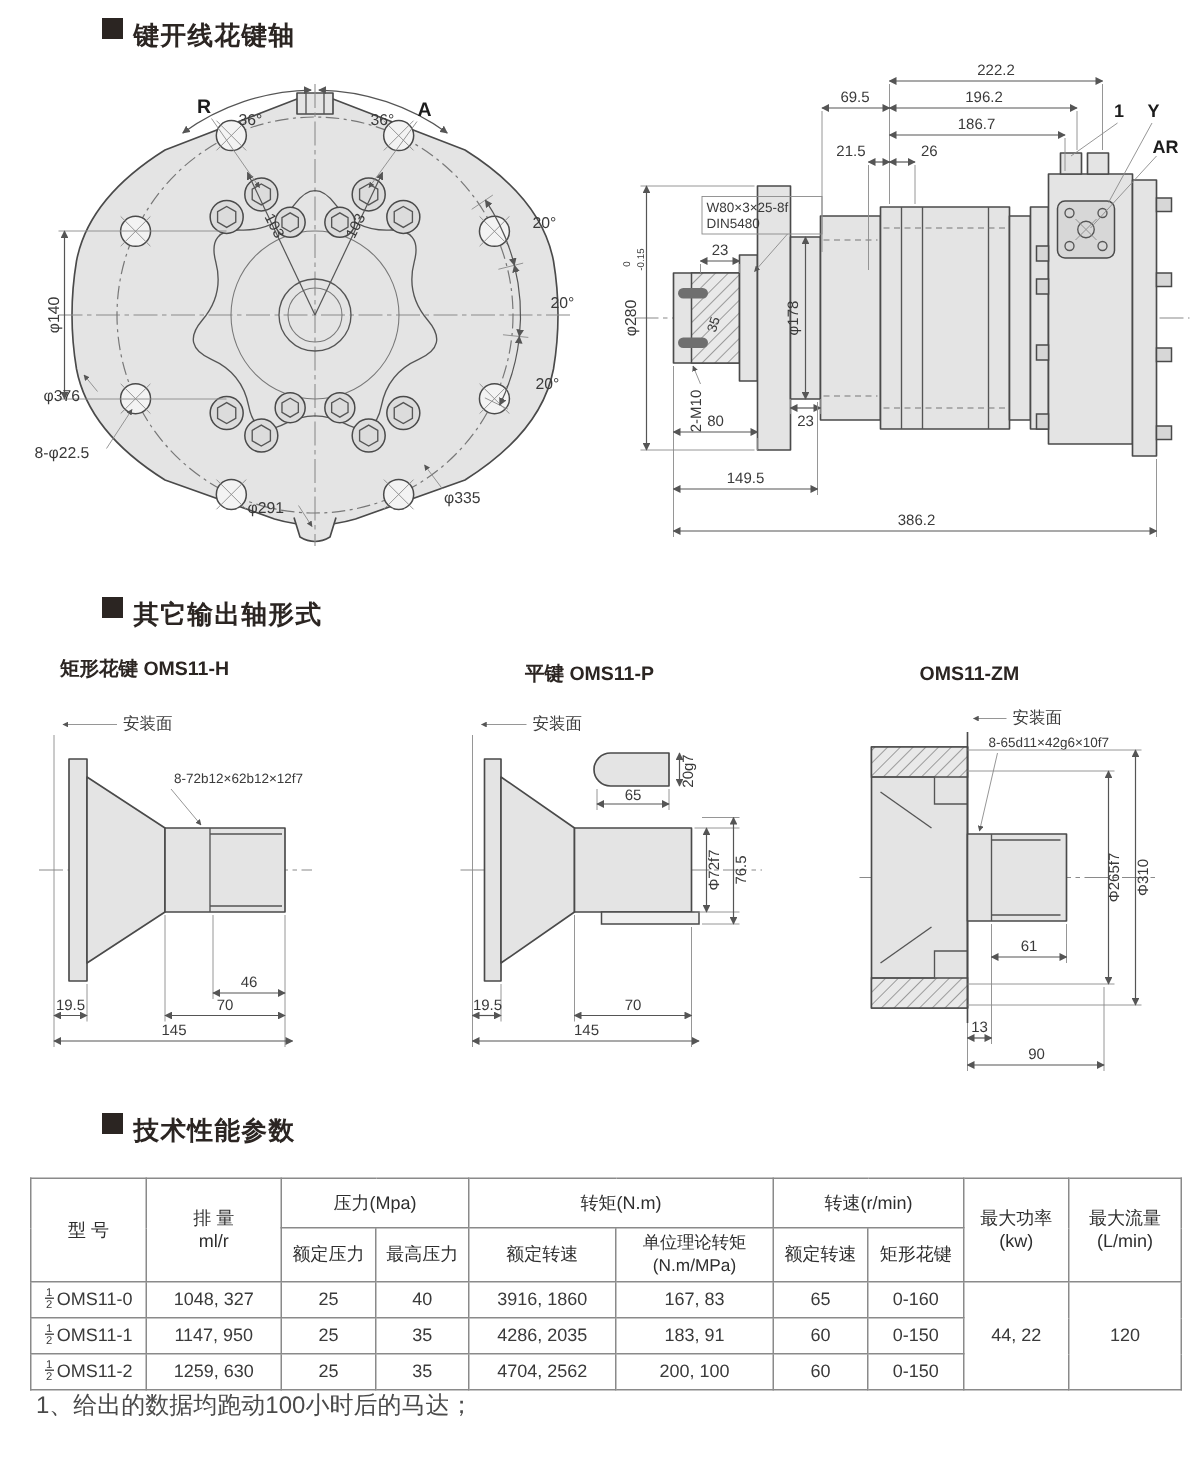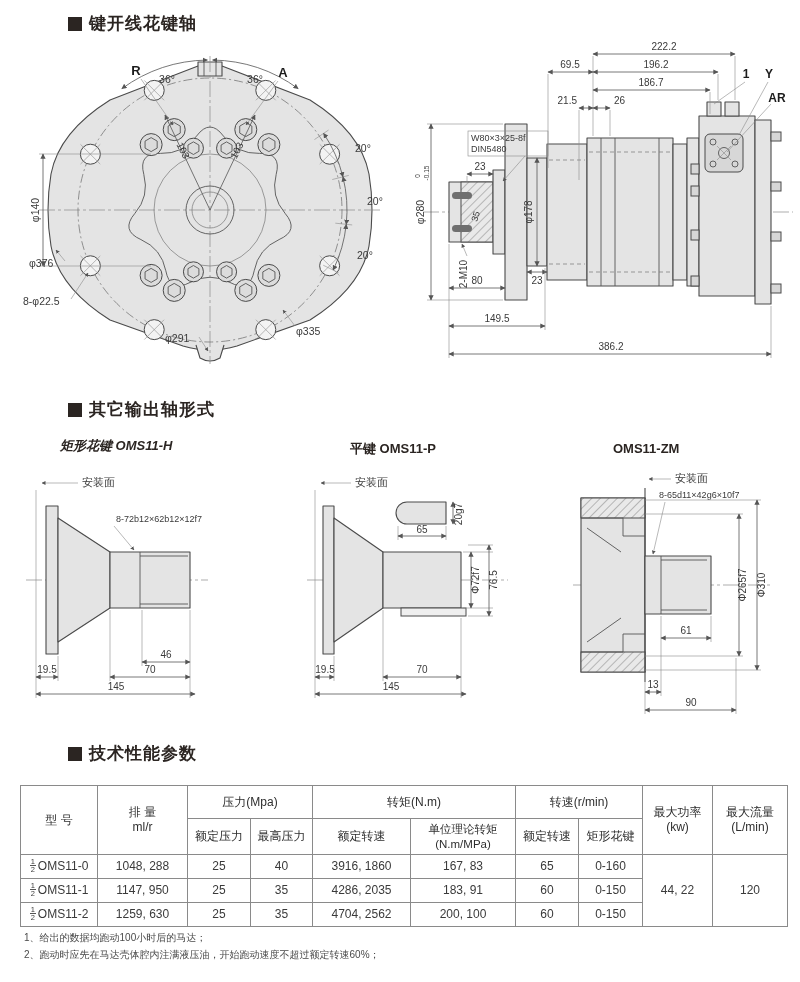--- a/index.html
+++ b/index.html
@@ -1,19 +1,19 @@
 <!DOCTYPE html>
 <html><head>
 <meta charset="utf-8">
 <style>
   html,body{margin:0;padding:0;background:#fff;}
   body{width:800px;height:982px;position:relative;overflow:hidden;
        font-family:"Liberation Sans","DejaVu Sans",sans-serif;color:#333;}
   
-  .sec{position:absolute;left:20px;display:flex;align-items:center;gap:7px;padding-left:48px;}
+  .sec{position:absolute;left:20px;display:flex;align-items:flex-start;gap:7px;padding-left:48px;}
   .sec .sq{width:14px;height:14px;background:#2b2522;flex:0 0 auto;}
   .sec .tt{font-size:17px;font-weight:bold;color:#2b2522;letter-spacing:1px;}
   .subtt{position:absolute;font-size:13px;font-weight:bold;color:#2b2522;}
   
   svg{position:absolute;overflow:visible;}
   .ol{stroke:#4a4a4a;fill:none;stroke-width:1.1;stroke-linejoin:round;}
   .ol2{stroke:#555;fill:none;stroke-width:.9;}
   .fs{fill:#e4e4e4;stroke:#4a4a4a;stroke-width:1.1;stroke-linejoin:round;}
   .fs2{fill:#efefef;stroke:#4a4a4a;stroke-width:1;}
   .fs3{fill:#d7d7d7;stroke:#4a4a4a;stroke-width:1;}
@@ -39,21 +39,21 @@
   
   table.spec{position:absolute;left:20px;top:785px;border-collapse:collapse;table-layout:fixed;}
   table.spec th,table.spec td{border:1px solid #8a8a8a;font-weight:normal;
       font-size:12px;color:#2e2e2e;text-align:center;padding:0 2px;line-height:1.25;}
   table.spec td{color:#3a3a3a;height:23px;}
   td.mod{text-align:left;padding-left:5px;font-size:12px;white-space:nowrap;}
   td.dis{text-align:left;padding-left:12px;}
   .fr{display:inline-flex;flex-direction:column;align-items:center;font-size:7.5px;
       line-height:7px;margin-right:2px;vertical-align:middle;position:relative;top:-1px;}
   .fr .nu{border-bottom:1px solid #555;padding:0 1px;}
-  .notes{position:absolute;left:24px;top:929px;font-size:10px;color:#4a4a4a;line-height:17px;}
+  .notes{position:absolute;left:24px;top:929px;font-size:16px;color:#4a4a4a;line-height:17px;}
 </style>
 </head>
 <body>
 
 <div class="sec" style="top:12px;">
   <span class="sq"></span>
   <span class="tt">键开线花键轴</span>
 </div>
 
 <svg id="fv" style="left:15px;top:52px;" width="395" height="335" viewBox="0 0 395 335">
@@ -283,21 +283,21 @@
 
   <line class="xl" x1="356" y1="266" x2="356" y2="318"></line>
   <line class="dim" x1="34" y1="314" x2="356" y2="314" marker-start="url(#arw)" marker-end="url(#arw)"></line>
   <text class="dt" x="196" y="310">386.2</text>
 </svg>
 
 <div class="sec" style="top:398px;">
   <span class="sq"></span>
   <span class="tt">其它输出轴形式</span>
 </div>
-<div class="subtt" style="left:60px;top:437px;font-style:italic;">矩形花键 OMS11-H</div>
+<div class="subtt" style="left:40px;top:437px;">矩形花键 OMS11-H</div>
 <div class="subtt" style="left:350px;top:440px;">平键 OMS11-P</div>
 <div class="subtt" style="left:613px;top:441px;">OMS11-ZM</div>
 
 <svg style="left:20px;top:462px;" width="290" height="245" viewBox="0 0 290 245">
   <line class="cl" x1="6" y1="118" x2="188" y2="118"></line>
   <line class="xl" x1="16" y1="28" x2="16" y2="236"></line>
   <text class="cn" x="62" y="24">安装面</text>
   <line class="xl" x1="58" y1="21" x2="22" y2="21" marker-end="url(#arw)"></line>
   <rect class="fs" x="26" y="44" width="12" height="148"></rect>
   <path class="fs" d="M38 56 L90 90 L90 146 L38 180 Z"></path>
@@ -442,21 +442,21 @@
     <th>额定转速</th>
     <th>矩形花键</th>
   </tr>
   <tr>
     <td class="mod">
       <span class="fr">
             <span class="nu">1</span>
             <span>2</span>
           </span><span>OMS11-0</span>
     </td>
-    <td class="dis">1048, 288</td>
+    <td class="dis">1048, 327</td>
     <td>25</td>
     <td>40</td>
     <td>3916, 1860</td>
     <td>167, 83</td>
     <td>65</td>
     <td>0-160</td>
     <td rowspan="3">44, 22</td>
     <td rowspan="3">120</td>
   </tr>
   <tr>
@@ -487,14 +487,13 @@
     <td>4704, 2562</td>
     <td>200, 100</td>
     <td>60</td>
     <td>0-150</td>
   </tr>
 </tbody>
   </table>
 
 <div class="notes">
   <div>1、给出的数据均跑动100小时后的马达；</div>
-  <div>2、跑动时应先在马达壳体腔内注满液压油，开始跑动速度不超过额定转速60%；</div>
 </div>
 
 </body></html>

